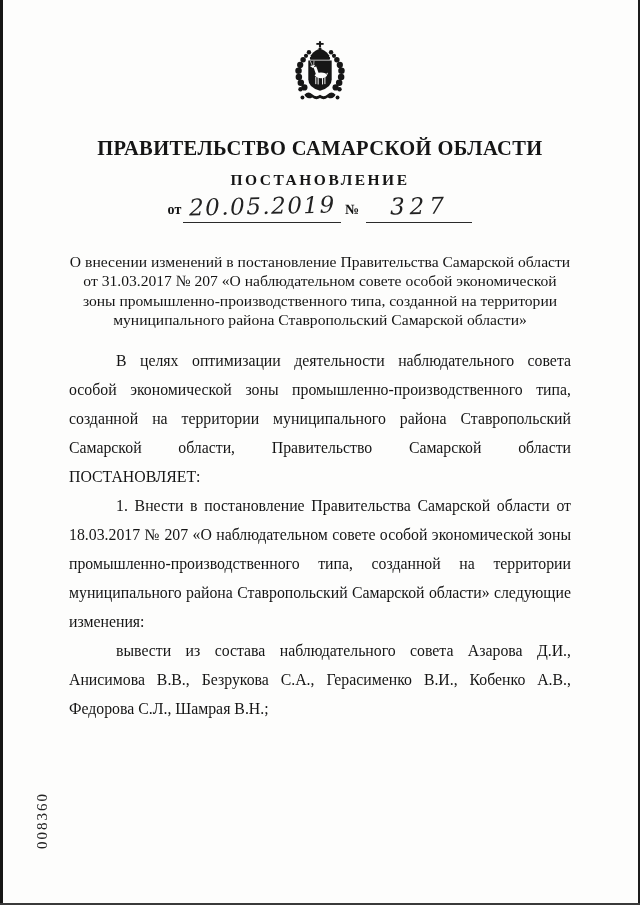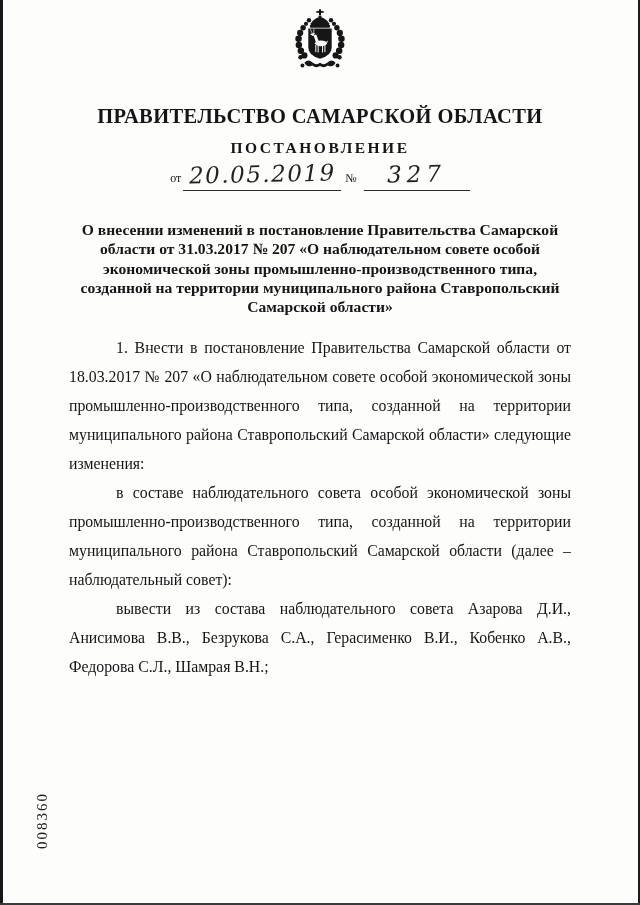--- a/index.html
+++ b/index.html
@@ -11,50 +11,50 @@
   .edge-left  { position:absolute; left:0;  top:0; width:3px; height:100%; background:#161616; }
   .edge-right { position:absolute; right:0; top:0; width:2px; height:100%; background:#1c1c1c; }
   .edge-bottom{ position:absolute; left:0; bottom:0; width:100%; height:2px; background:#3a3a3a; }
 
   .stamp-number {
     position:absolute; left:34px; top:849px;
     transform:rotate(-90deg); transform-origin:top left;
     font-size:15px; letter-spacing:2px; color:#222; white-space:nowrap;
   }
 
-  .header { text-align:center; }
+  .header { text-align:center; padding-top:32px; }
   .emblem  { display:inline-block; }
   .emblem svg { width:78px; height:88px; display:block; }
 
   .org-name {
     margin-top:13px; font-weight:bold; font-size:20.5px; letter-spacing:0.4px;
   }
   .doc-type {
     margin-top:11px; font-size:15.5px; font-weight:bold; letter-spacing:2.5px;font-family:Liberation Serif, serif;
   }
 
   .date-line { margin-top:4px; height:32px; white-space:nowrap; }
-  .date-prefix, .number-sign { font-size:12px; font-weight:normal; vertical-align:baseline; }
+  .date-prefix, .number-sign { font-size:14px; font-weight:bold; vertical-align:baseline; }
   .u-date, .u-num {
     display:inline-block; border-bottom:1.7px solid #2a2a2a; text-align:center;
     vertical-align:baseline; line-height:26px;
   }
   .u-date { width:158px; margin-left:2px; }
   .u-num  { width:106px; margin-left:7px; }
   .hand {
     font-style:italic; font-size:23px; color:#222;
     font-family:"DejaVu Serif","Liberation Serif",serif;
     display:inline-block; transform:rotate(-1.2deg);
   }
   .hand-date { letter-spacing:1.5px; }
   .hand-num  { letter-spacing:5px; }
 
   .doc-title {
     width:508px; margin:27px auto 0; text-align:center;
-    font-weight:bold; font-size:15.6px; line-height:19.3px;
+    font-weight:normal; font-size:15.6px; line-height:19.3px;
   }
 
   .doc-body { width:502px; margin:17px auto 0; font-size:15.8px; }
   .doc-body p {
     margin:0; text-indent:47px; text-align:justify; line-height:29px;
   }
 </style>
 </head>
 <body>
 
@@ -125,18 +125,18 @@
 
     <div class="date-line">
       <span class="date-prefix">от</span><span class="u-date"><span class="hand hand-date">20.05.2019</span></span>
       <span class="number-sign">№</span><span class="u-num"><span class="hand hand-num">327</span></span>
     </div>
   </div>
 
   <div class="doc-title">О внесении изменений в постановление Правительства Самарской области от 31.03.2017 № 207 «О наблюдательном совете особой экономической зоны промышленно-производственного типа, созданной на территории муниципального района Ставропольский Самарской области»</div>
 
   <div class="doc-body">
+    <p>В целях оптимизации деятельности наблюдательного совета особой экономической зоны промышленно-производственного типа, созданной на территории муниципального района Ставропольский Самарской области, Правительство Самарской области ПОСТАНОВЛЯЕТ:</p>
     <p>1. Внести в постановление Правительства Самарской области от 18.03.2017 № 207 «О наблюдательном совете особой экономической зоны промышленно-производственного типа, созданной на территории муниципального района Ставропольский Самарской области» следующие изменения:</p>
-    <p>в составе наблюдательного совета особой экономической зоны промышленно-производственного типа, созданной на территории муниципального района Ставропольский Самарской области (далее – наблюдательный совет):</p>
     <p>вывести из состава наблюдательного совета Азарова Д.И., Анисимова В.В., Безрукова С.А., Герасименко В.И., Кобенко А.В., Федорова С.Л., Шамрая В.Н.;</p>
 
   </div>
 </div>
 
 </body></html>

